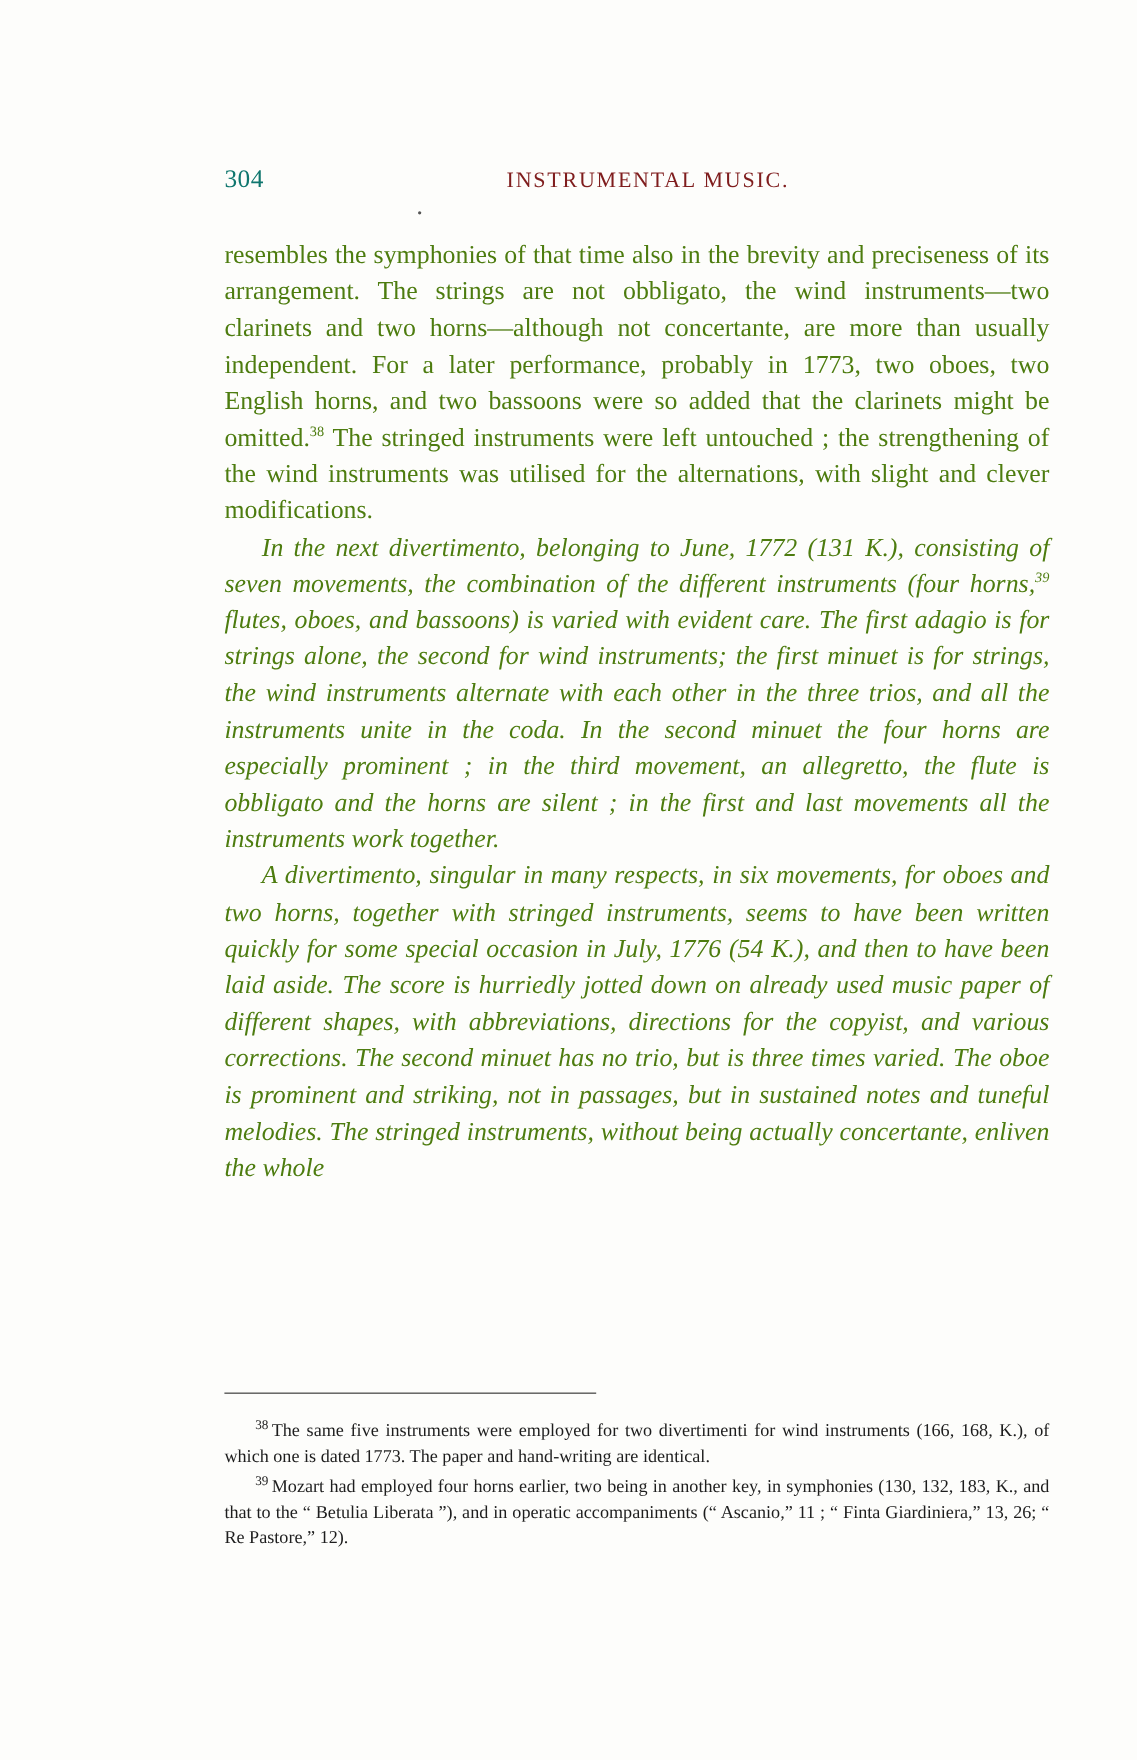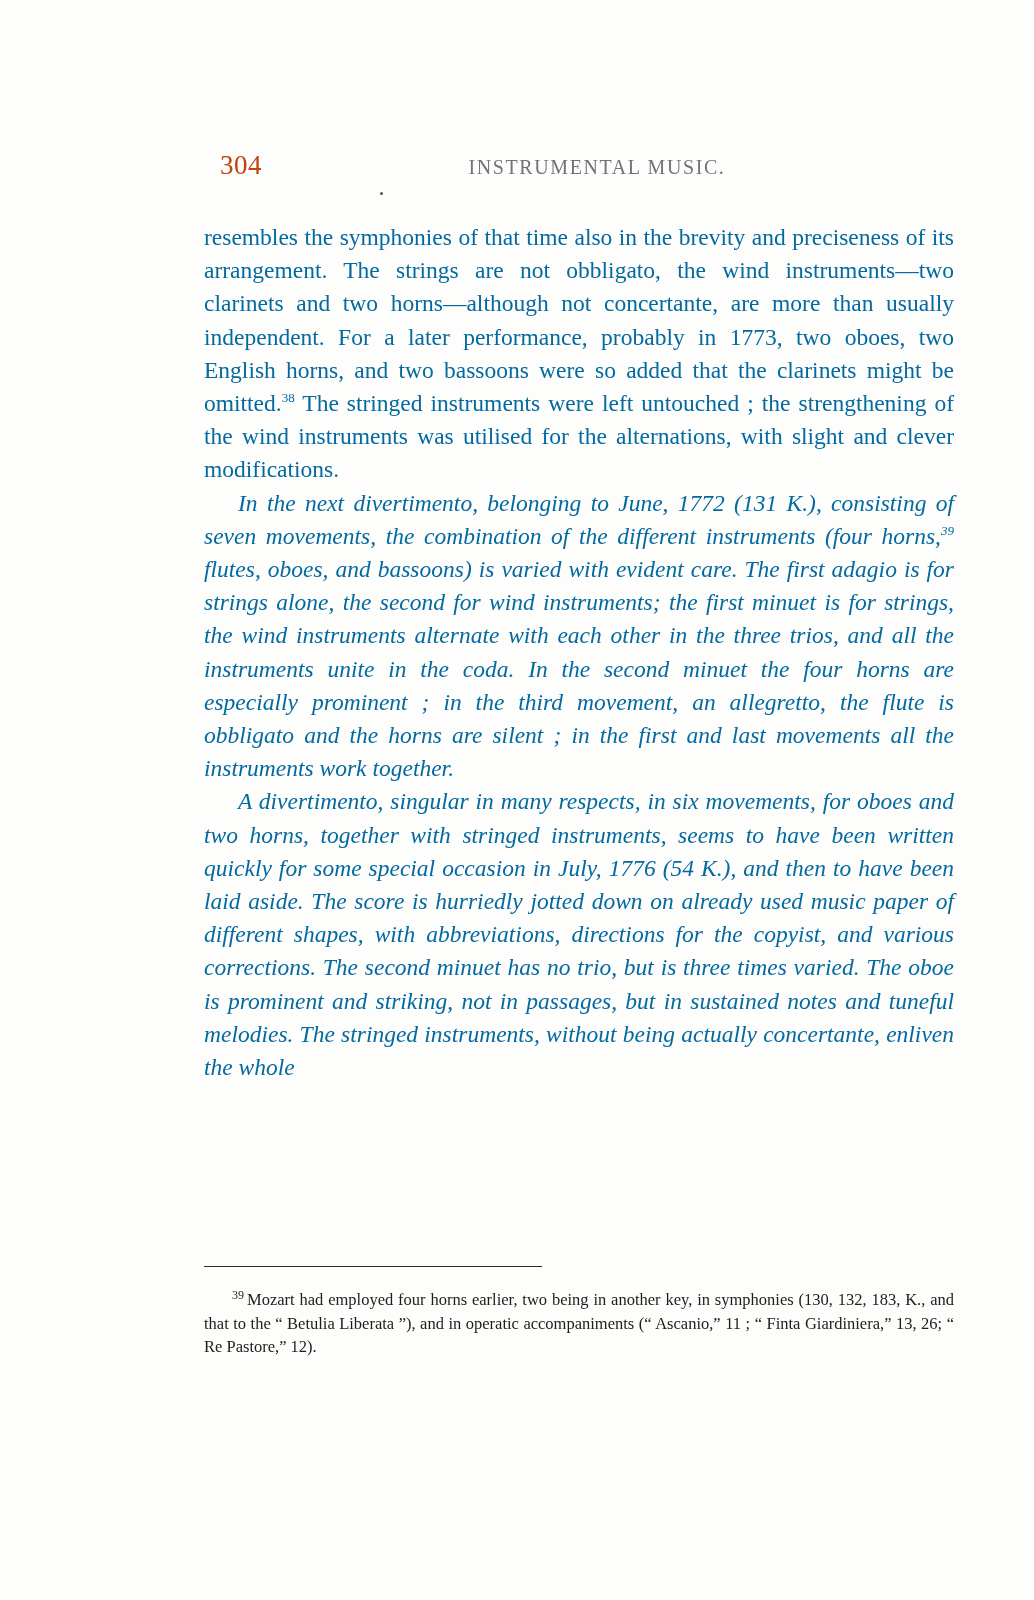--- a/index.html
+++ b/index.html
@@ -25,41 +25,40 @@
     left: 204px;
     top: 150px;
     width: 750px;
   }
   .runhead {
     display: flex;
     align-items: baseline;
     margin-bottom: 40px;
   }
   .folio {
-    font-size: 27px;
+    font-size: 23px;
     letter-spacing: 0.5px;
-    color: #c2410c;
+    color: #0f766e;
     width: 110px;
-    margin-left: 16px;
   }
   .runtitle {
     font-size: 20px;
     letter-spacing: 1.6px;
-    color: #737373;
+    color: #7f1d1d;
     flex: 1;
     text-align: center;
     padding-right: 90px;
   }
   p.body {
     margin: 0;
     font-size: 23.5px;
     line-height: 33.2px;
     text-align: justify;
     text-justify: inter-word;
-    color: #0369a1;
+    color: #4d7c0f;
     hyphens: none;
   }
   p.body + p.body {
     margin-top: 0px;
   }
   p.indent {
     text-indent: 34px;
     font-style: italic;
   }
   sup.note {
@@ -126,16 +125,17 @@
 
     <p class="body indent"><span>In the next divertimento, belonging to June, 1772 (131 K.), consisting of seven movements, the combination of the different instruments (four horns,</span><sup class="note">39</sup><span> flutes, oboes, and bassoons) is varied with evident care. The first adagio is for strings alone, the second for wind instruments; the first minuet is for strings, the wind instruments alternate with each other in the three trios, and all the instruments unite in the coda. In the second minuet the four horns are especially prominent ; in the third movement, an allegretto, the flute is obbligato and the horns are silent ; in the first and last movements all the instruments work together.</span></p>
 
     <p class="body indent"><span>A divertimento, singular in many respects, in six movements, for oboes and two horns, together with stringed instruments, seems to have been written quickly for some special occasion in July, 1776 (54 K.), and then to have been laid aside. The score is hurriedly jotted down on already used music paper of different shapes, with abbreviations, directions for the copyist, and various corrections. The second minuet has no trio, but is three times varied. The oboe is prominent and striking, not in passages, but in sustained notes and tuneful melodies. The stringed instruments, without being actually concertante, enliven the whole</span></p>
 
   </div>
 
   <div class="rule"></div>
 
   <div class="footnotes">
+    <p class="fn"><span class="fnindent"></span><sup class="fnmark">38</sup><span>The same five instruments were employed for two divertimenti for wind instruments (166, 168, K.), of which one is dated 1773. The paper and hand-writing are identical.</span></p>
     <p class="fn"><span class="fnindent"></span><sup class="fnmark">39</sup><span>Mozart had employed four horns earlier, two being in another key, in symphonies (130, 132, 183, K., and that to the “ Betulia Liberata ”), and in operatic accompaniments (“ Ascanio,” 11 ; “ Finta Giardiniera,” 13, 26; “ Re Pastore,” 12).</span></p>
   </div>
 
 </div>
 
 </body></html>

